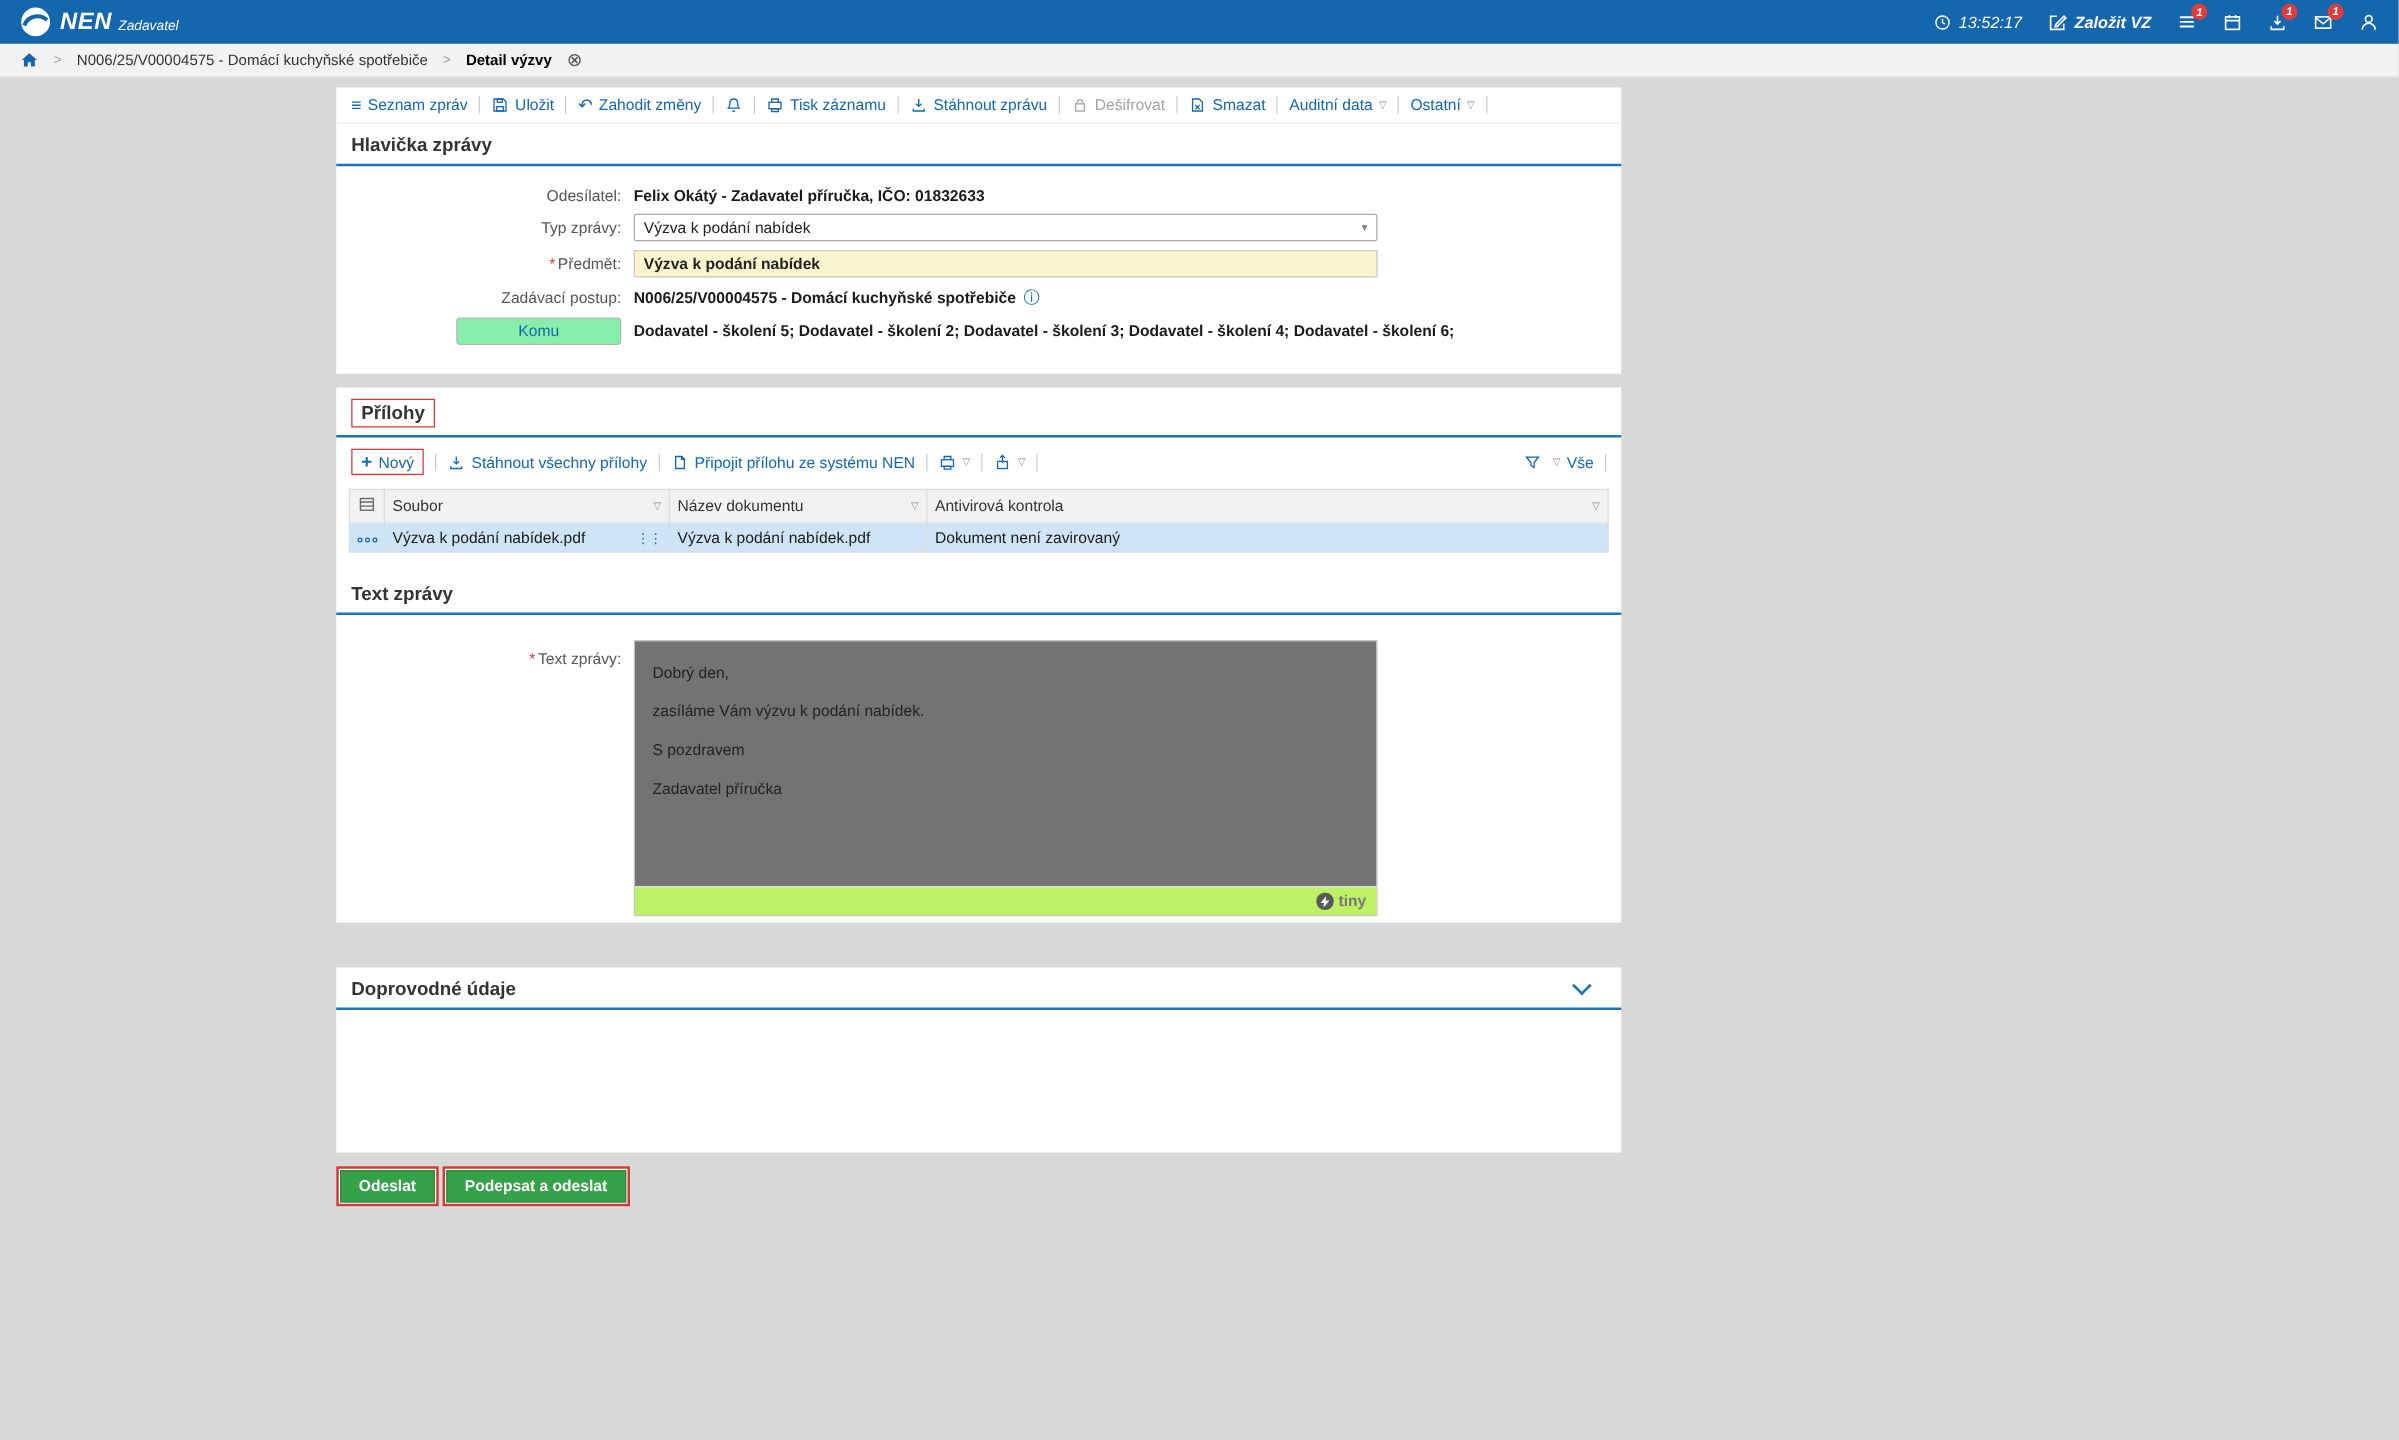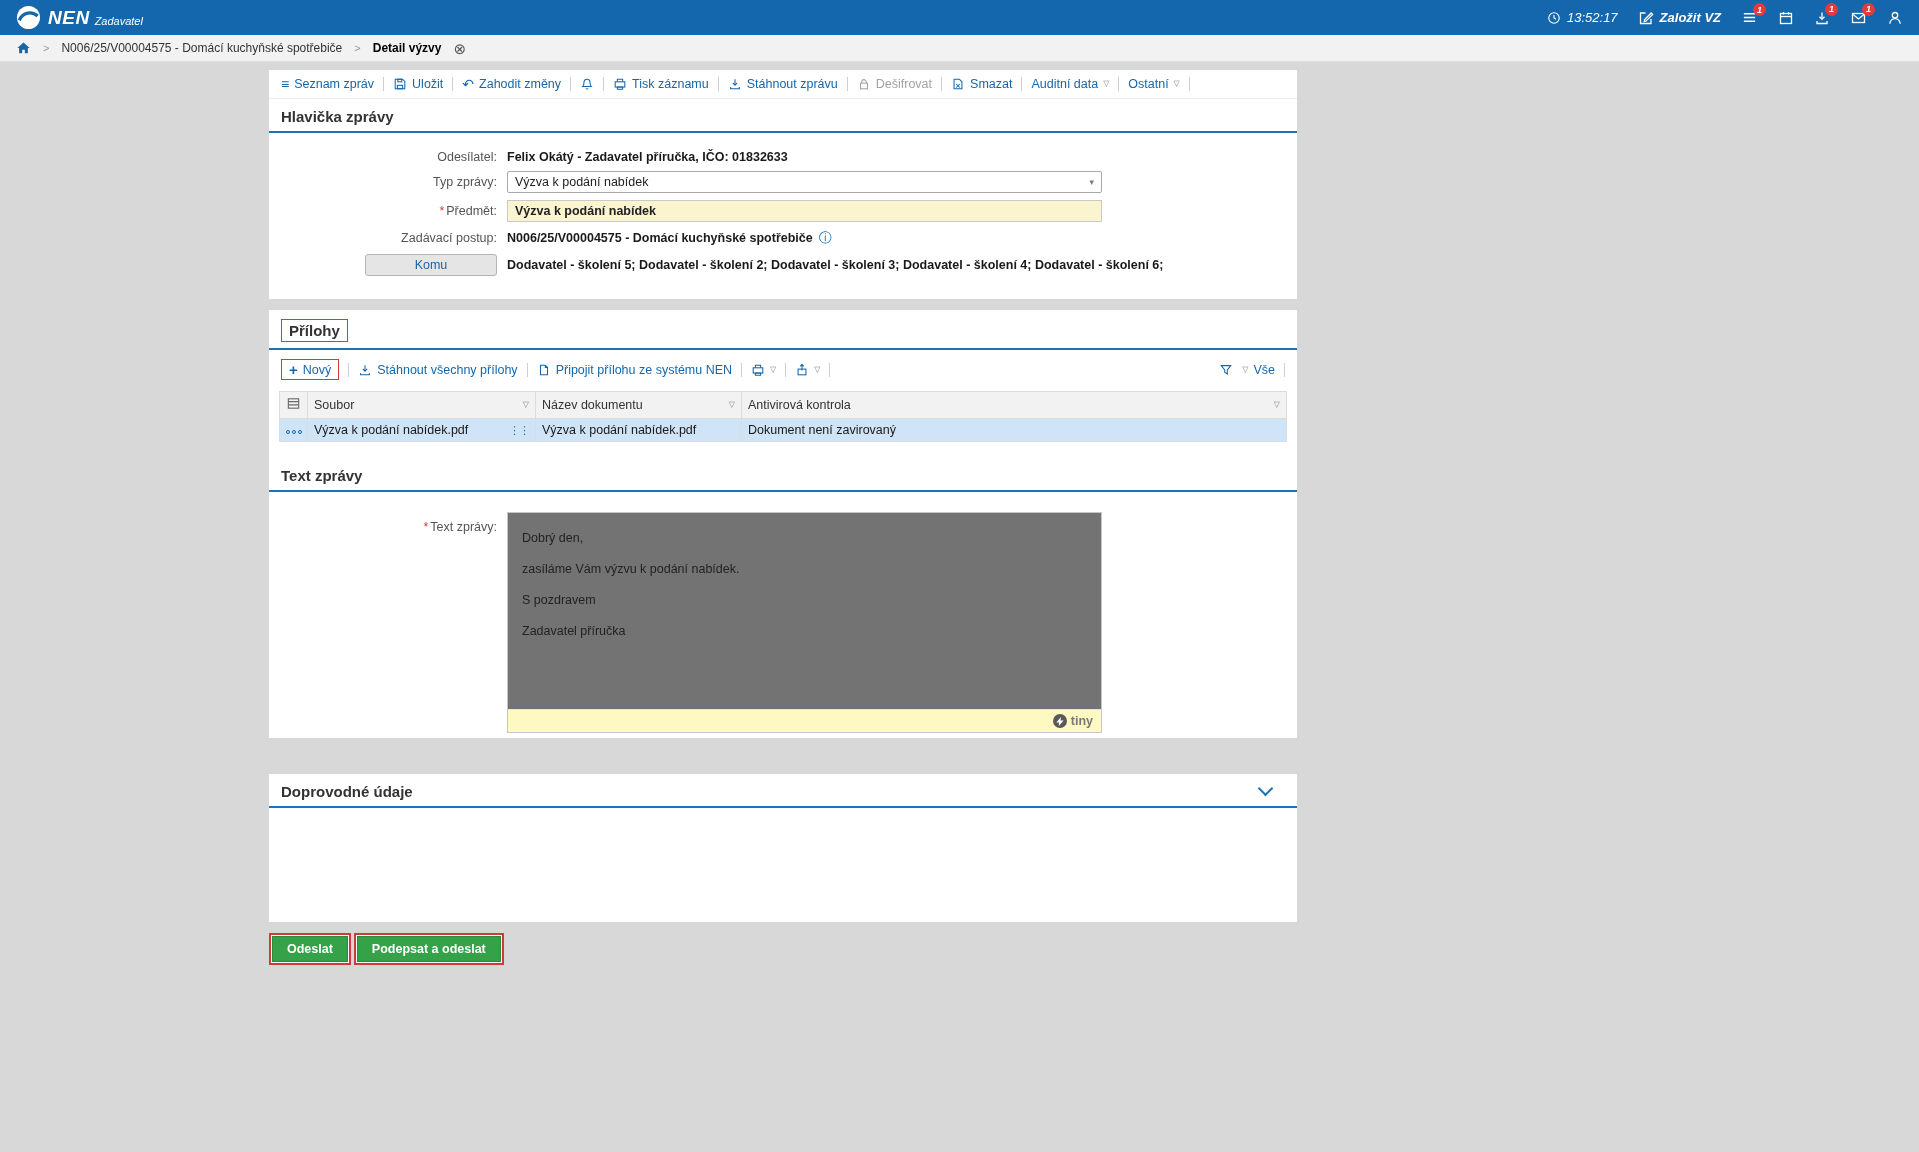--- a/index.html
+++ b/index.html
@@ -79,21 +79,21 @@
   .dd-chev { color: #7a7a7a; font-size: 9px; }
   .input-yellow {
     width: 595px; height: 22px; background: #fbf5cf; border: 1px solid #c9c9c9;
     font-weight: bold; font-size: 12.5px; padding: 0 7px; color: #222;
     font-family: "Liberation Sans", sans-serif;
   }
   .info-glyph { color: #1467ac; font-size: 13px; font-weight: normal; cursor: pointer; }
   .komu-wrap { width: 238px; text-align: right; padding-right: 10px; flex-shrink: 0; }
   .komu-btn {
     width: 132px; padding: 3px 0; border: 1px solid #b5b5b5; border-radius: 3px;
-    background: #e5e5e5; color: #1467ac; font-size: 12.5px; cursor: pointer;
+    background: #86efac; color: #1467ac; font-size: 12.5px; cursor: pointer;
     font-family: "Liberation Sans", sans-serif;
   }
   
   .att-toolbar { display: flex; align-items: center; gap: 9px; padding: 9px 12px; font-size: 12.5px; }
   .att-right { margin-left: auto; display: flex; align-items: center; gap: 9px; }
   .plus { font-size: 15px; font-weight: bold; line-height: 1; }
   .att-table { border-collapse: collapse; margin: 2px 10px 16px; width: calc(100% - 20px); table-layout: fixed; font-size: 12.5px; }
   .att-table th {
     background: #f2f2f2; border: 1px solid #dcdcdc; padding: 4px 6px;
     font-weight: normal; color: #333; text-align: left; height: 25px;
@@ -104,21 +104,21 @@
   .dots { display: inline-flex; gap: 2px; align-items: center; }
   .dots i { width: 4px; height: 4px; border: 1px solid #1467ac; border-radius: 50%; display: inline-block; }
   .drag { color: #1467ac; font-size: 11px; letter-spacing: -1px; cursor: grab; }
   
   .msg-row { display: flex; align-items: flex-start; padding: 20px 0 5px; font-size: 12.5px; }
   .msg-label { width: 238px; text-align: right; color: #555; padding-right: 10px; padding-top: 8px; flex-shrink: 0; }
   .editor { width: 595px; border: 1px solid #c6c6c6; background: #fff; }
   .editor-body { background: #737373; min-height: 196px; padding: 18px 14px 6px; color: #222; cursor: text; }
   .msg-line { margin-bottom: 17px; min-height: 13px; }
   .editor-foot {
-    height: 23px; background: #fef9c3; border-top: 1px solid #e3e3e3;
+    height: 23px; background: #bef264; border-top: 1px solid #e3e3e3;
     display: flex; align-items: center; justify-content: flex-end; gap: 5px; padding: 0 8px;
   }
   .tiny-logo { display: inline-flex; align-items: center; gap: 4px; }
   .tiny-circle { width: 14px; height: 14px; border-radius: 50%; background: #595959; display: flex; align-items: center; justify-content: center; }
   .tiny-text { color: #787878; font-weight: bold; font-size: 12.5px; }
   
   .chev-down {
     width: 11px; height: 11px; border-right: 2px solid #1b74b8; border-bottom: 2px solid #1b74b8;
     transform: rotate(45deg); margin: -4px 14px 2px 0; cursor: pointer;
   }

